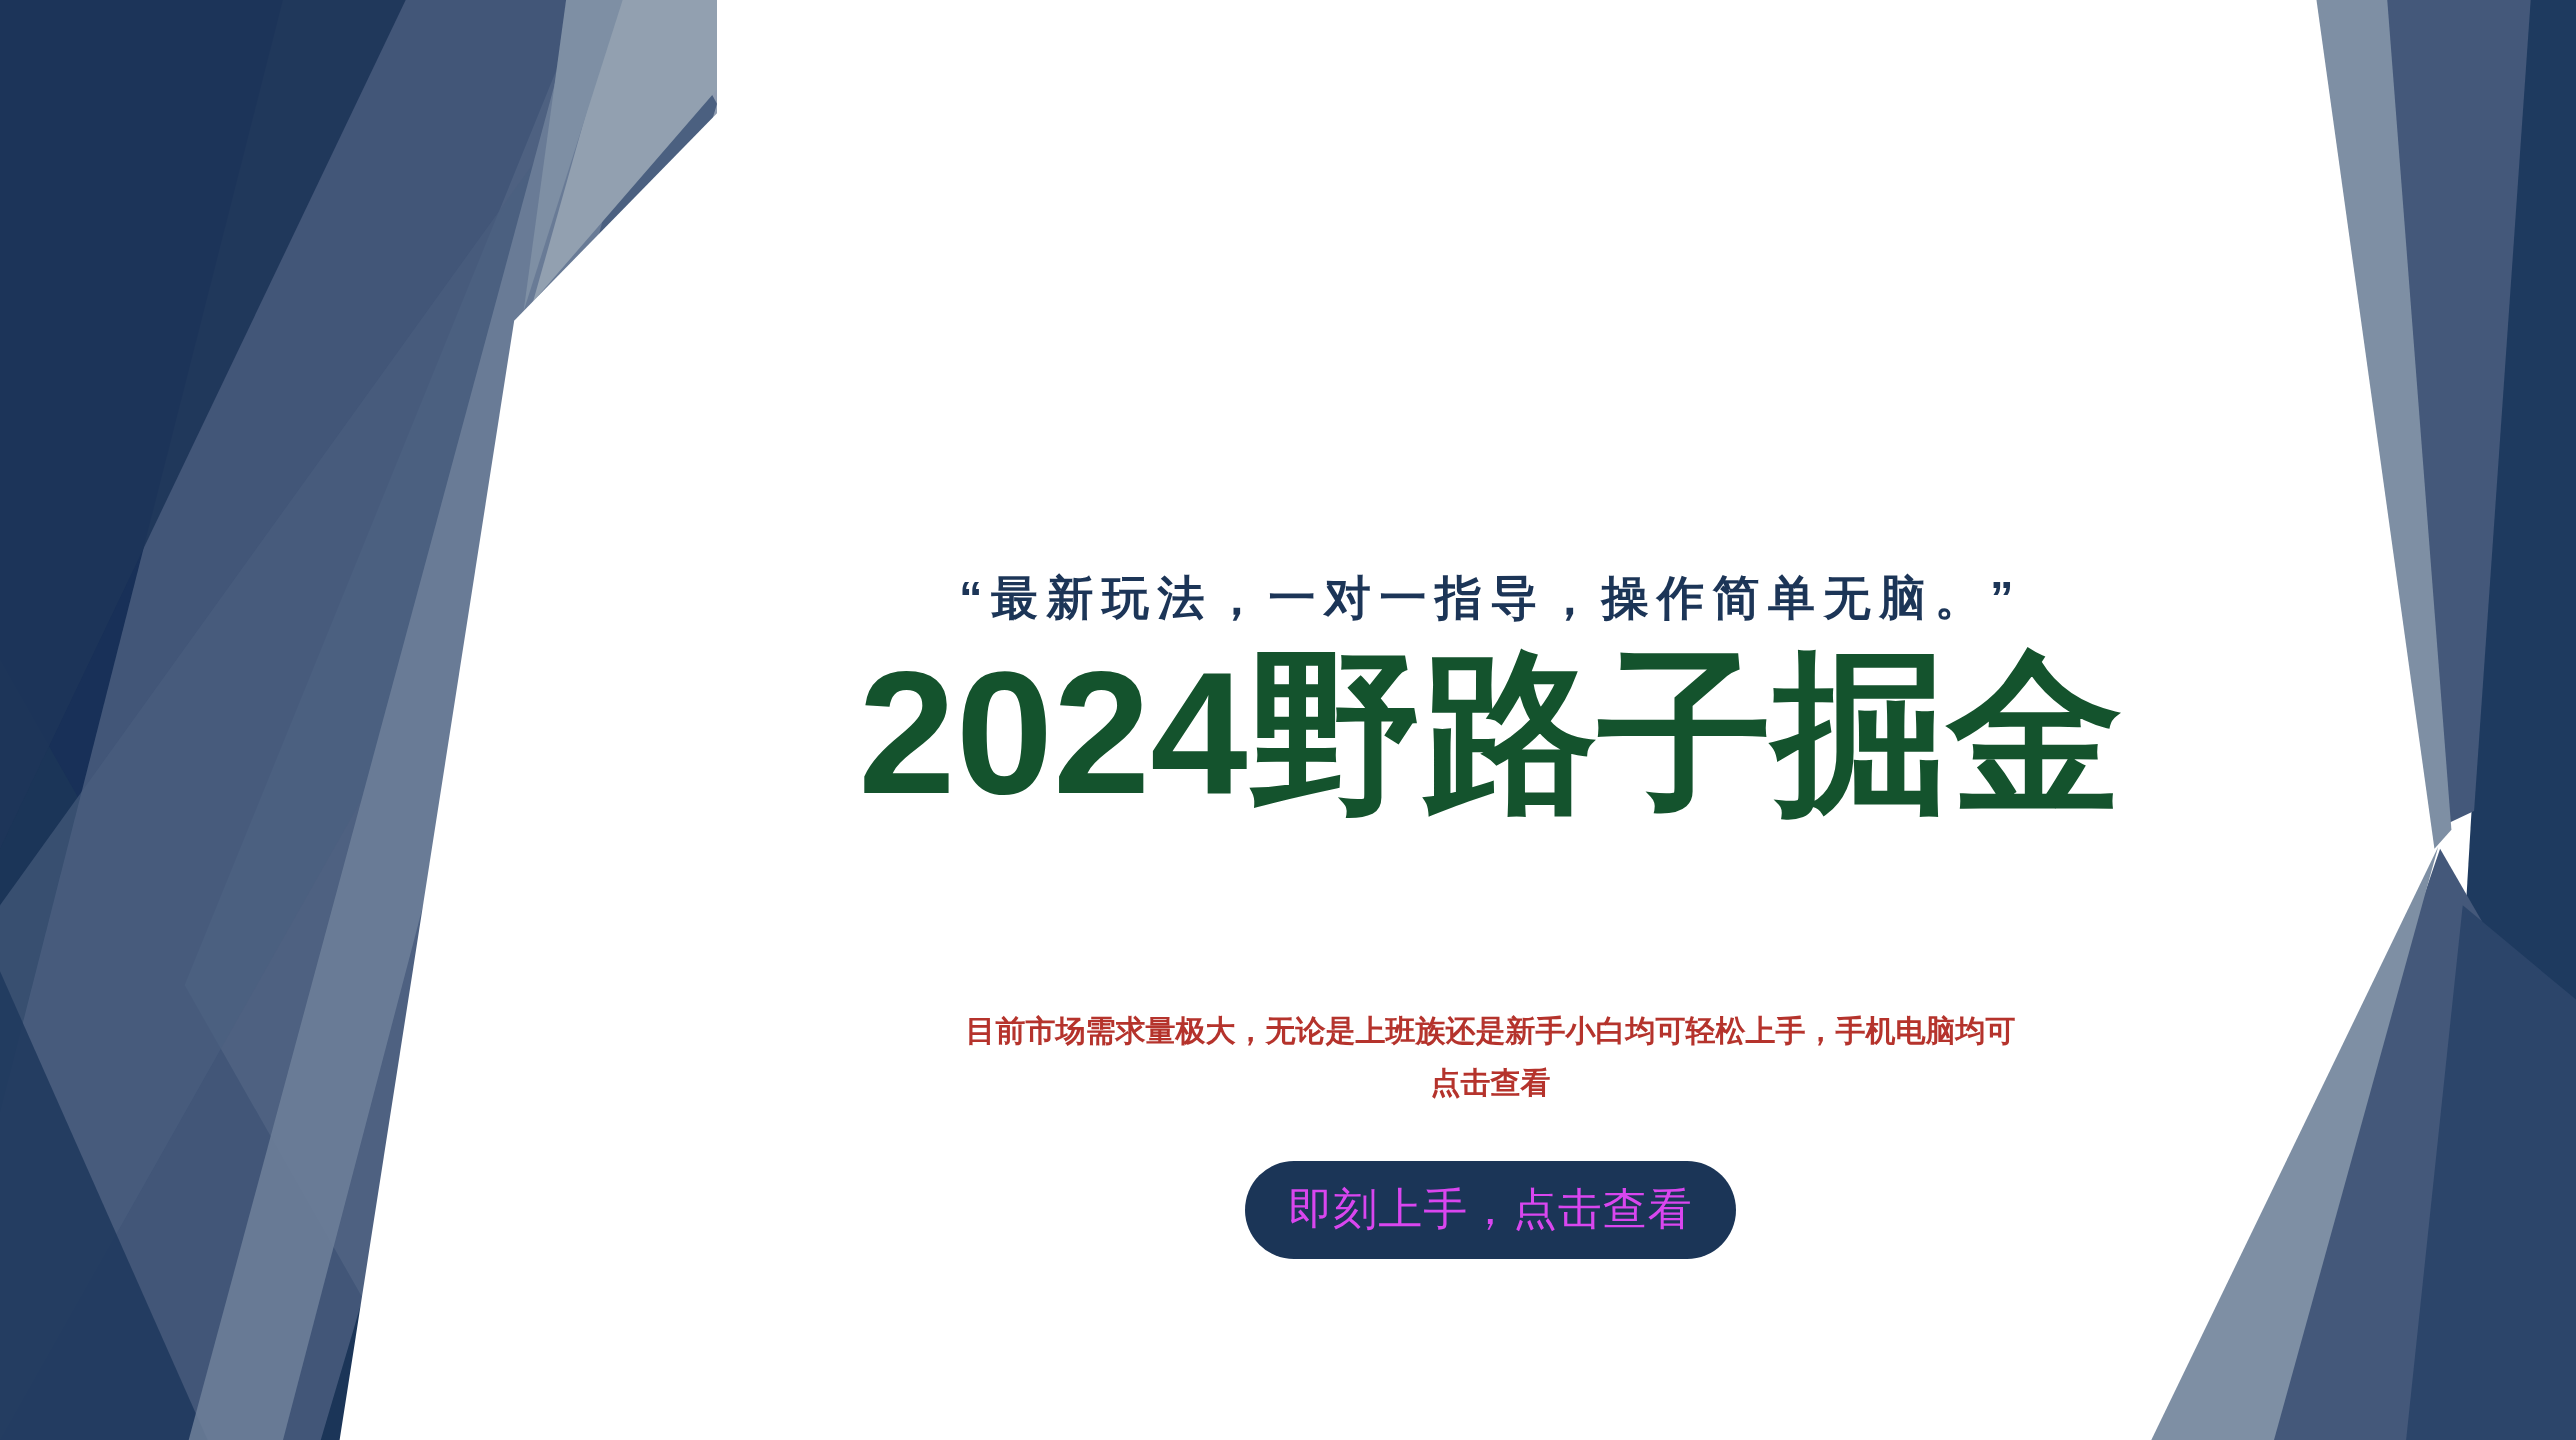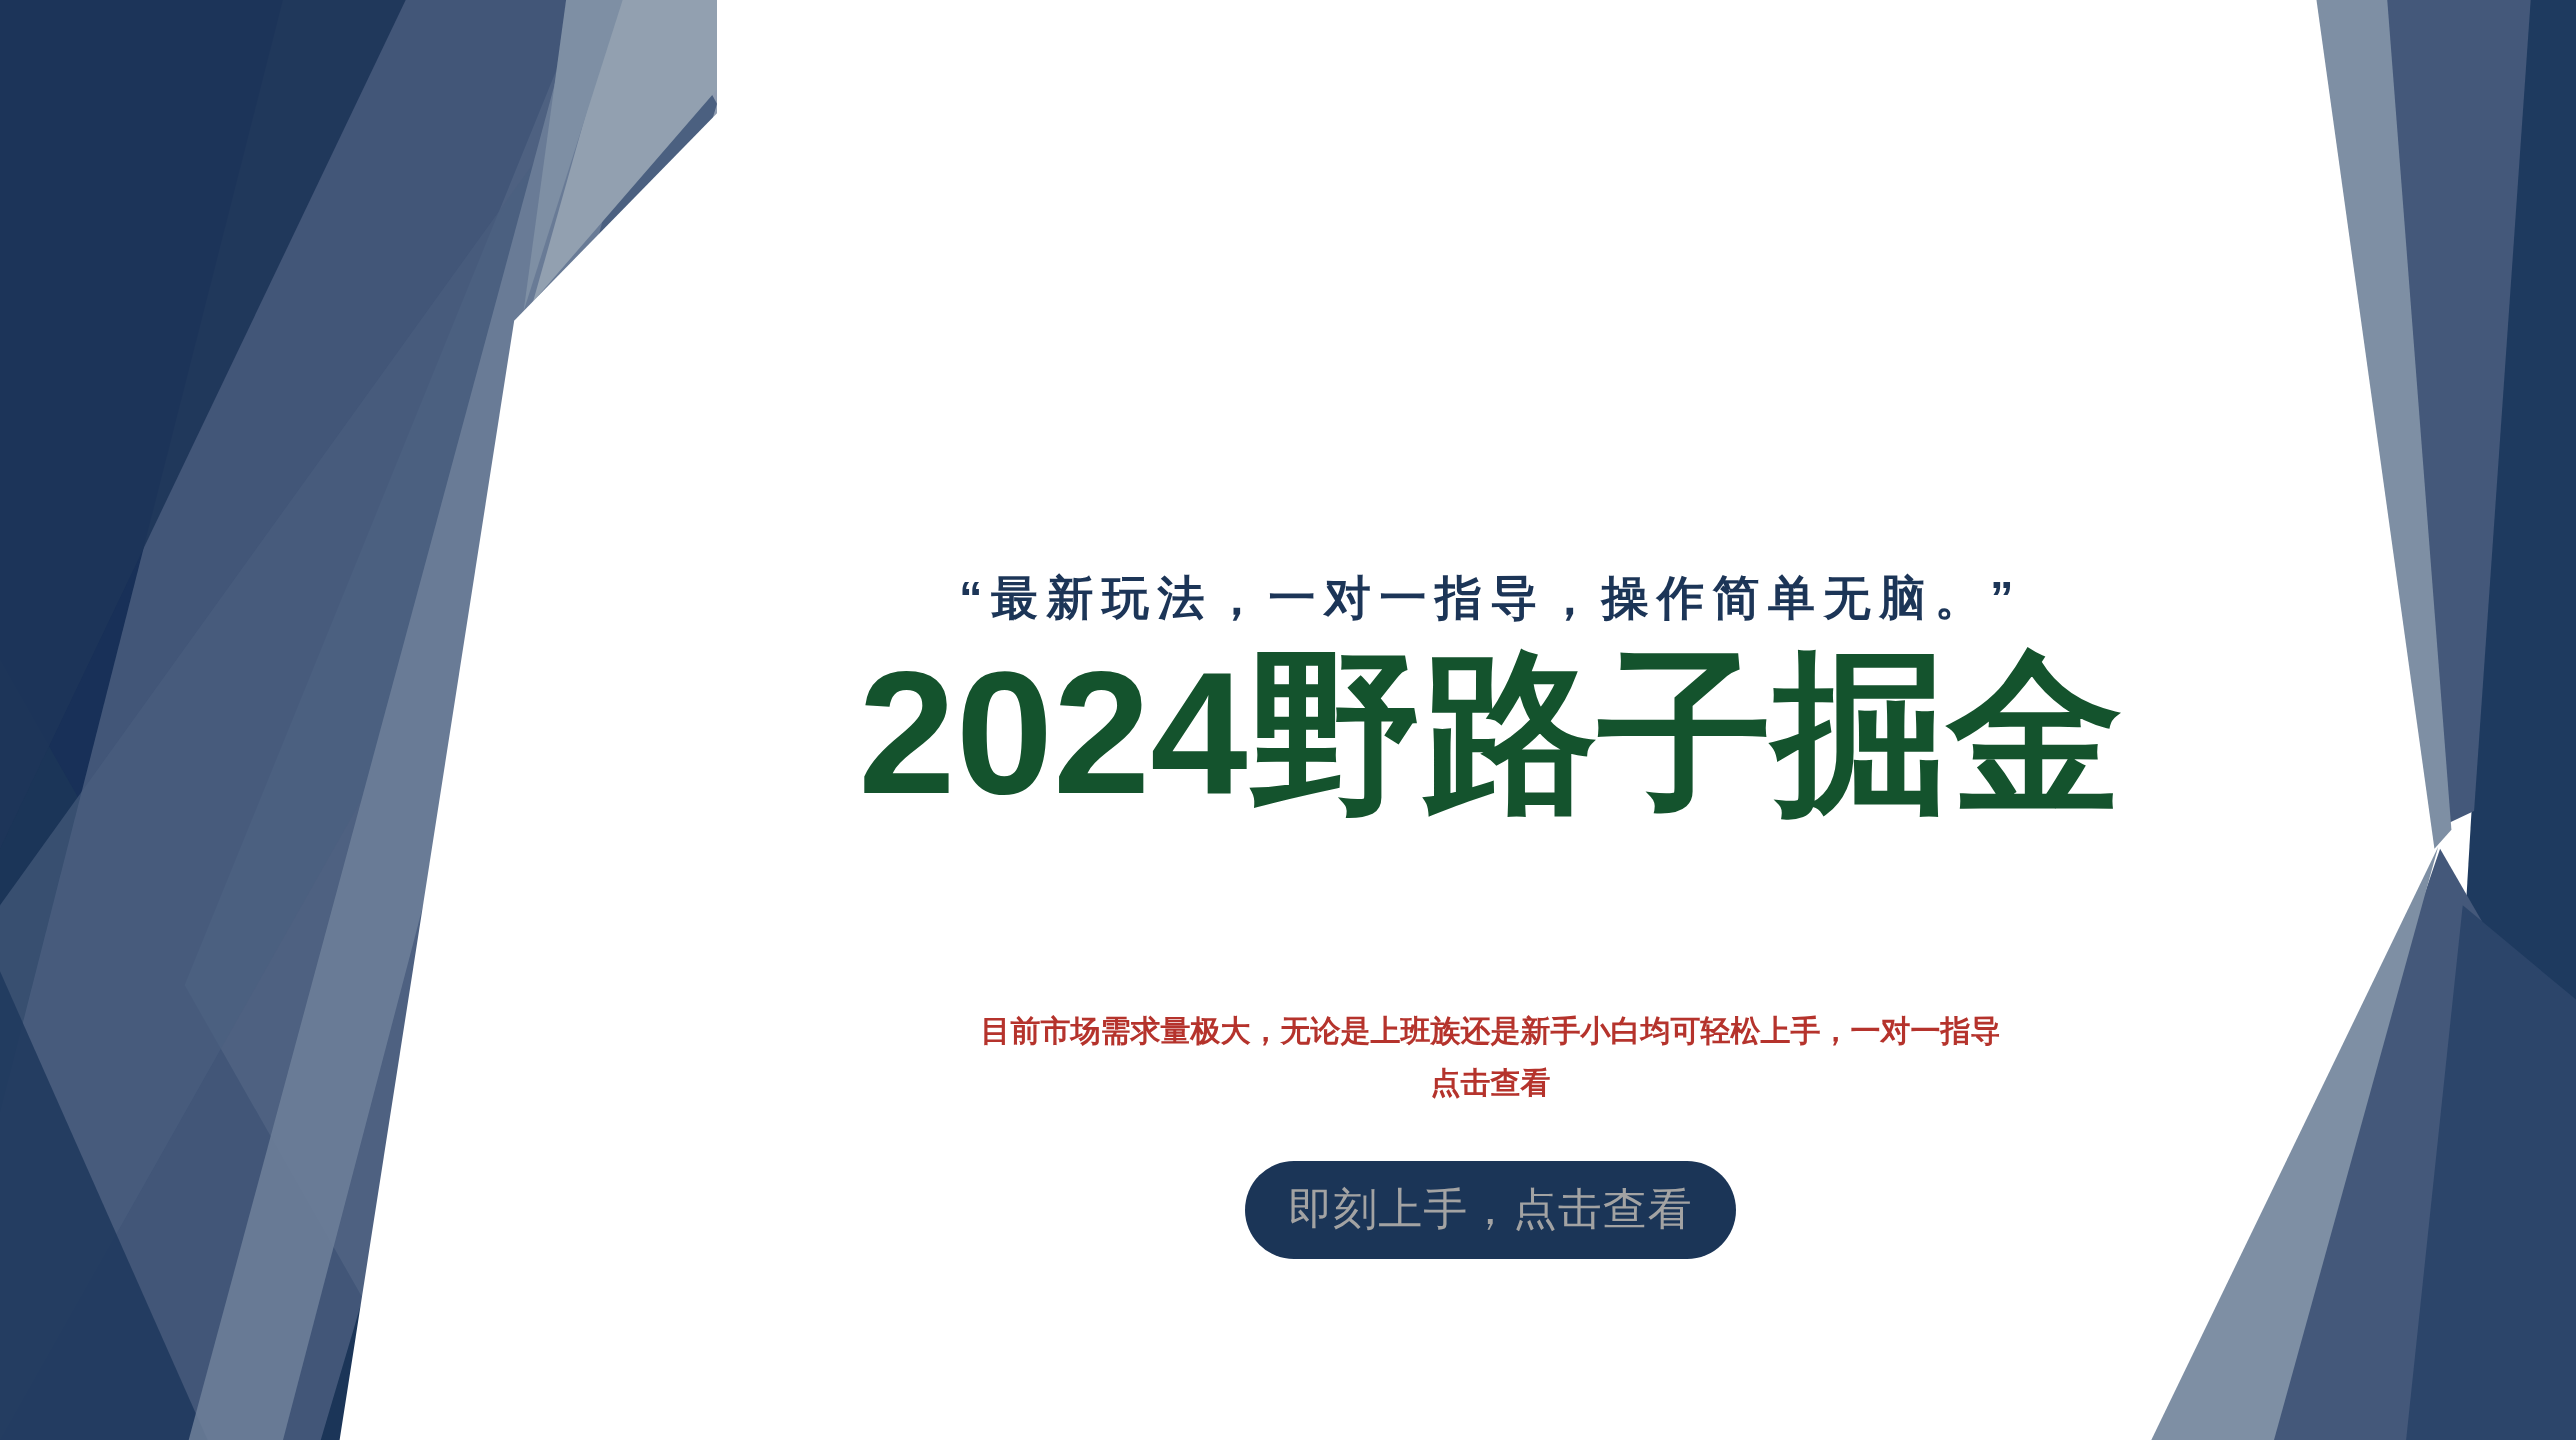--- a/index.html
+++ b/index.html
@@ -89,21 +89,21 @@
   #cta-button {
     margin-top: 51px;
     display: inline-flex;
     align-items: center;
     justify-content: center;
     min-width: 457px;
     height: 98px;
     padding: 0 43px;
     box-sizing: border-box;
     background: #1b3557;
-    color: #a3a3a3;
+    color: #d946ef;
     border: none;
     border-radius: 49px;
     font-family: "Liberation Sans", "DejaVu Sans", sans-serif;
     font-size: 44px;
     font-weight: 400;
     letter-spacing: 0.9px;
     cursor: pointer;
     white-space: nowrap;
   }
 </style>
@@ -155,21 +155,21 @@
     </svg>
   </div>
 
   <div id="content">
 
     <div id="quote-line">“最新玩法，一对一指导，操作简单无脑。”</div>
 
     <h1 id="main-title">2024野路子掘金</h1>
 
     <div id="promo-copy">
-      <span class="copy-line">目前市场需求量极大，无论是上班族还是新手小白均可轻松上手，一对一指导</span>
+      <span class="copy-line">目前市场需求量极大，无论是上班族还是新手小白均可轻松上手，手机电脑均可</span>
       <span class="copy-line">点击查看</span>
     </div>
 
     <button id="cta-button">即刻上手，点击查看</button>
 
   </div>
 </div>
 
 
 </body></html>

